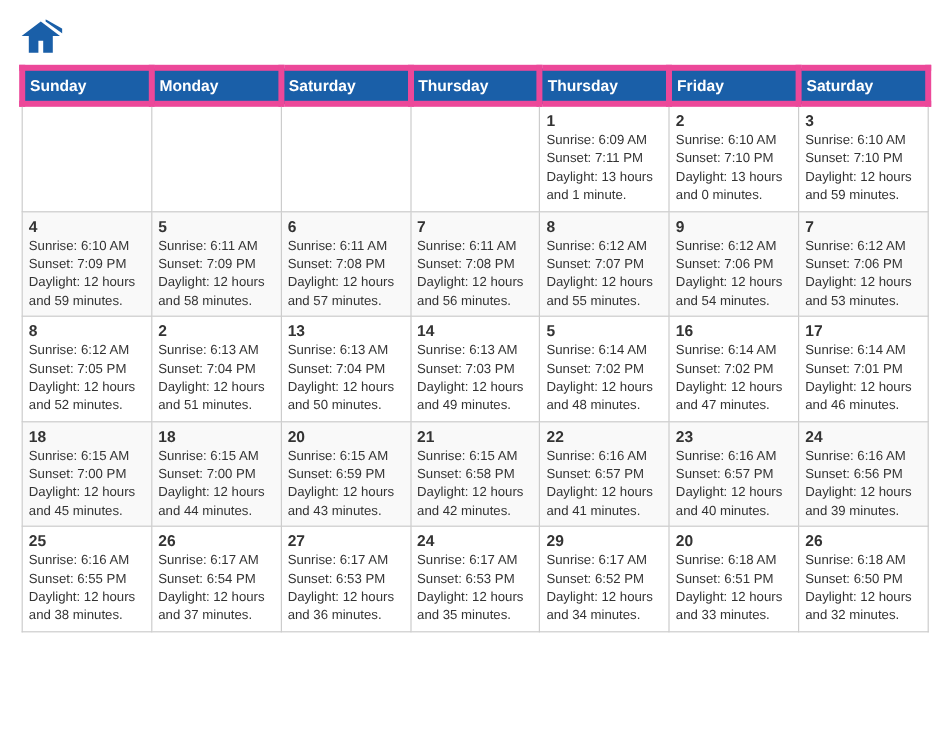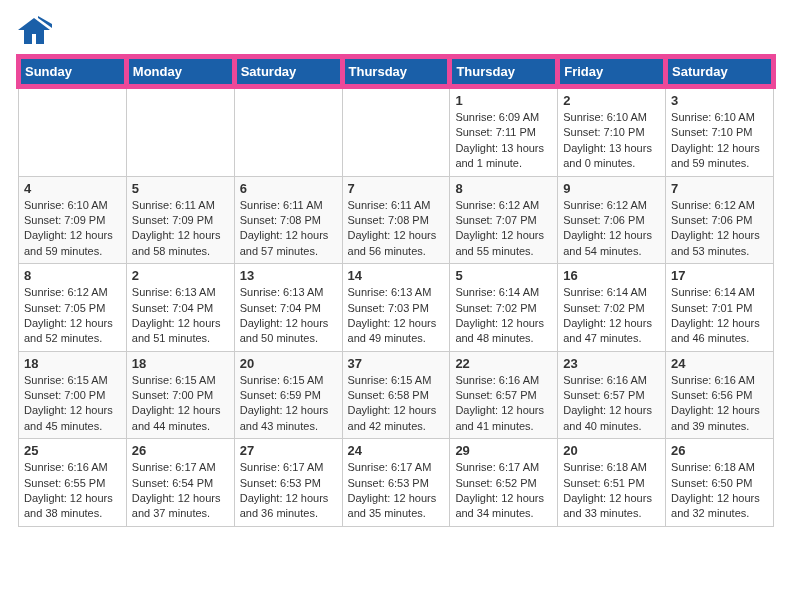--- a/index.html
+++ b/index.html
@@ -237,21 +237,21 @@
 and 44 minutes.</div>
         </td>
         <td>
           <div class="day-number">20</div>
           <div class="day-info" style="white-space: pre-line;">Sunrise: 6:15 AM
 Sunset: 6:59 PM
 Daylight: 12 hours
 and 43 minutes.</div>
         </td>
         <td>
-          <div class="day-number">37</div>
+          <div class="day-number">21</div>
           <div class="day-info" style="white-space: pre-line;">Sunrise: 6:15 AM
 Sunset: 6:58 PM
 Daylight: 12 hours
 and 42 minutes.</div>
         </td>
         <td>
           <div class="day-number">22</div>
           <div class="day-info" style="white-space: pre-line;">Sunrise: 6:16 AM
 Sunset: 6:57 PM
 Daylight: 12 hours

